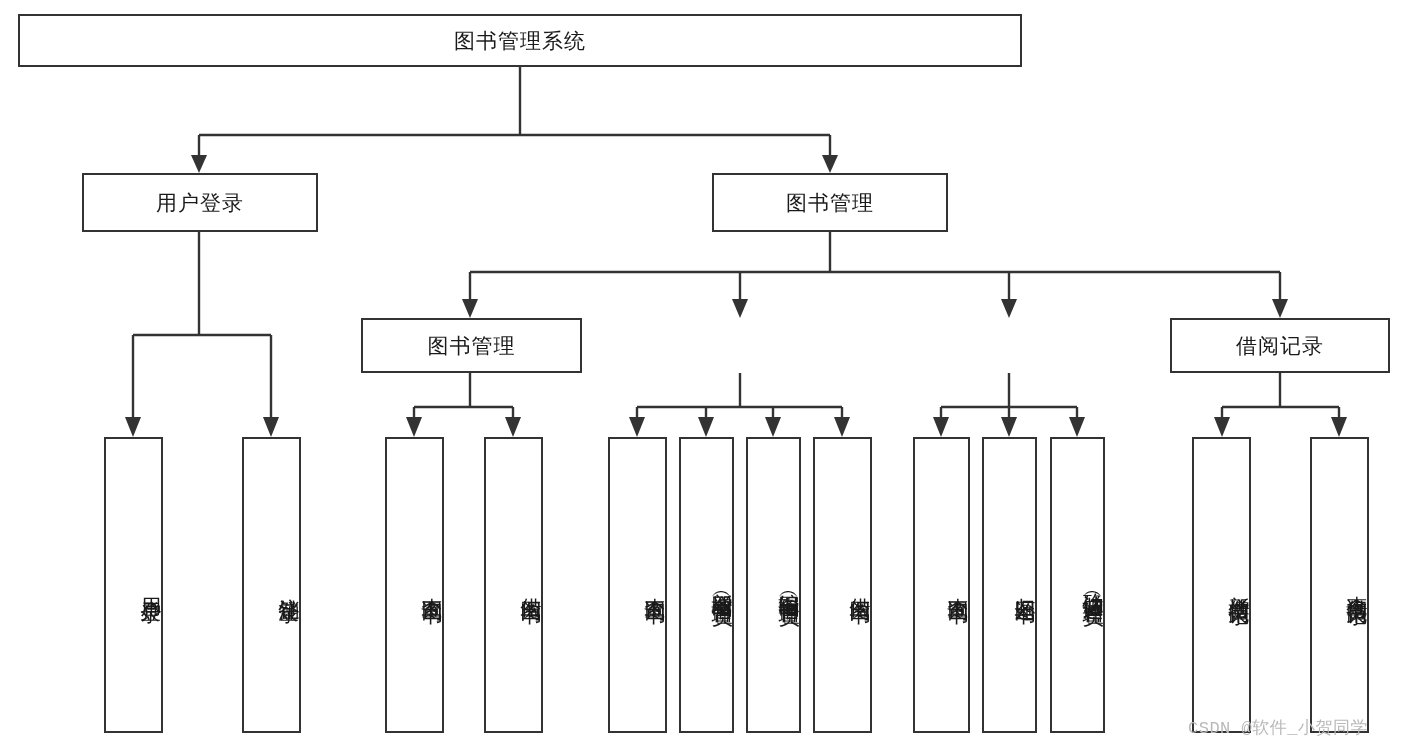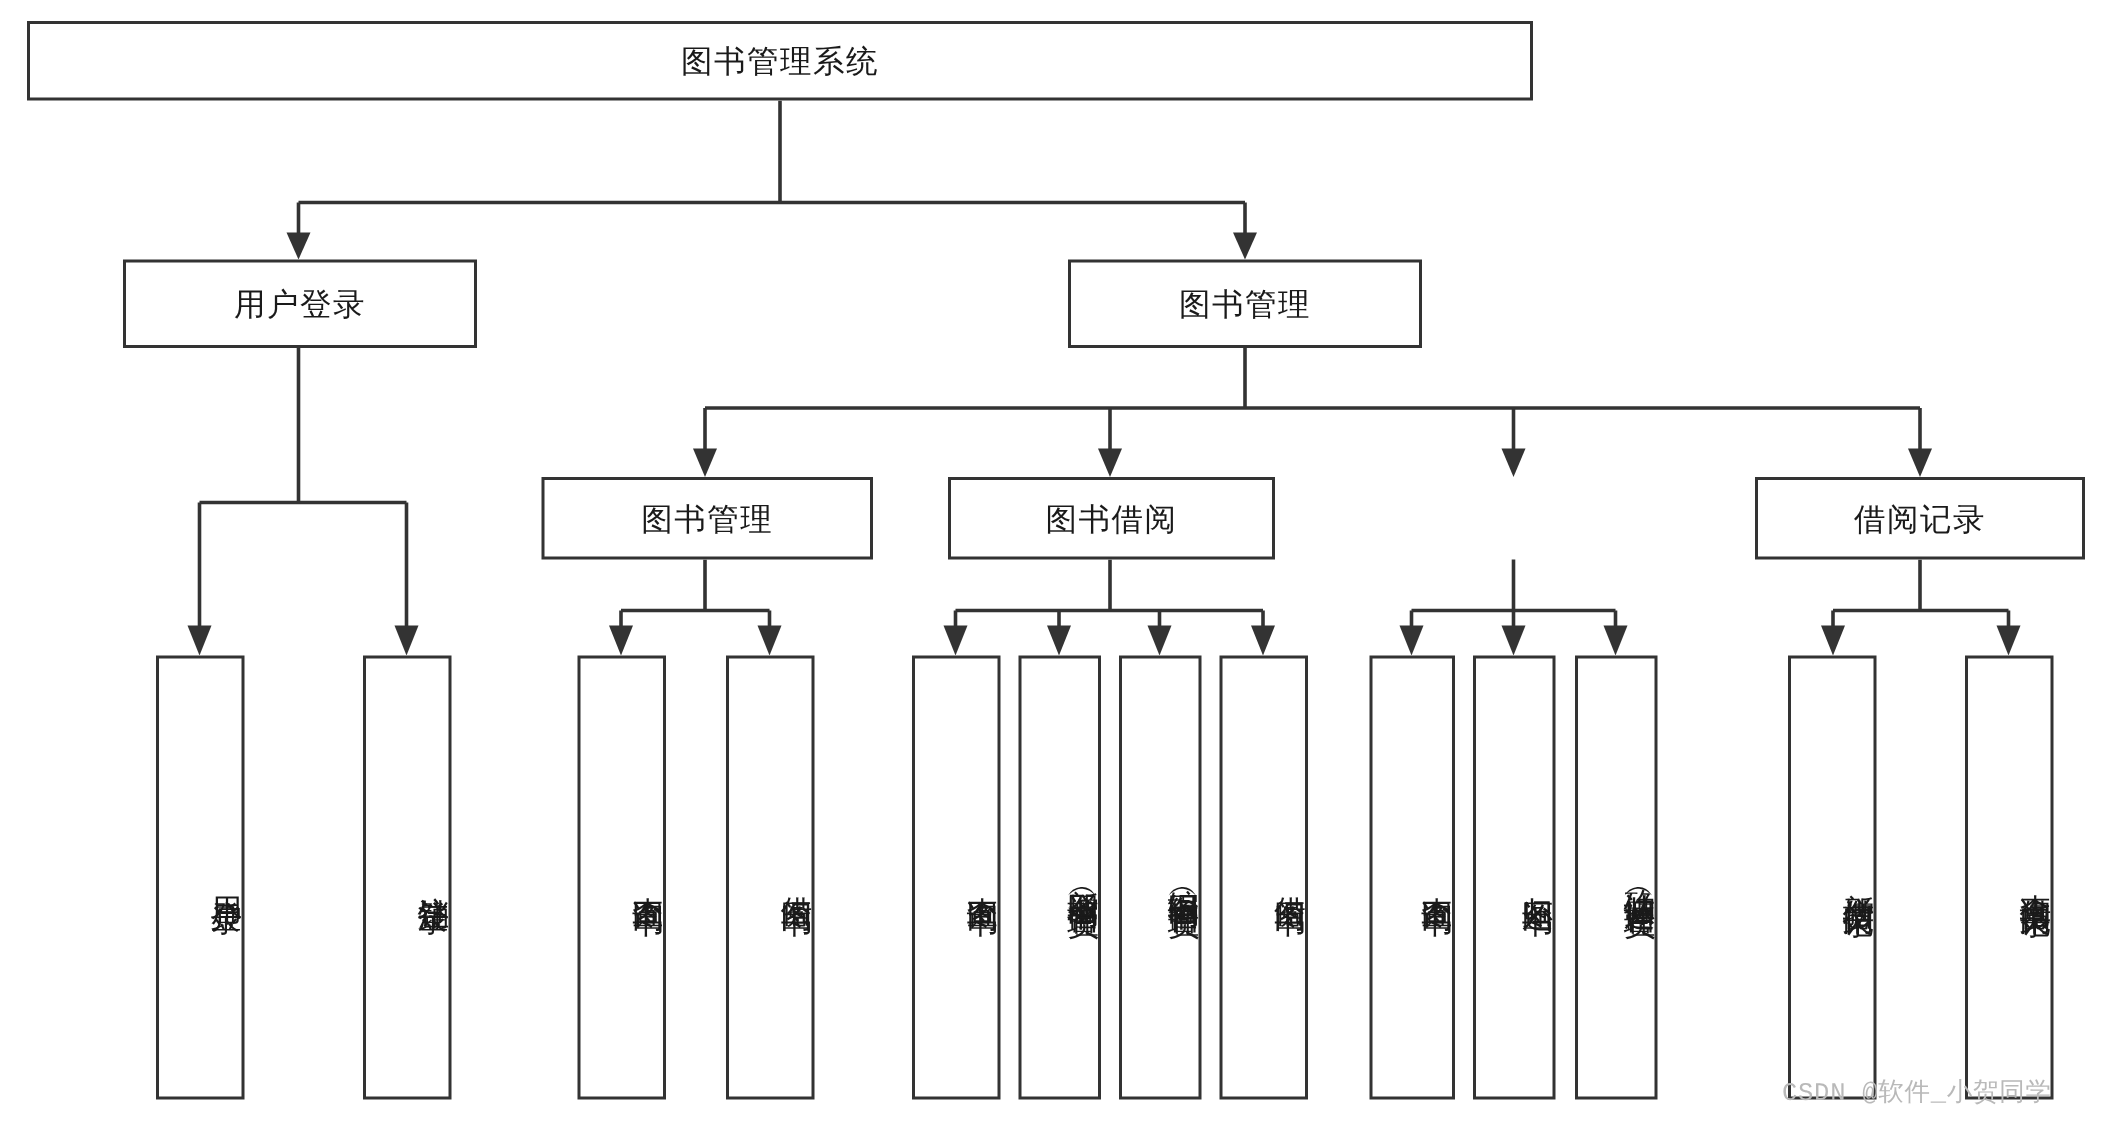--- a/index.html
+++ b/index.html
@@ -155,23 +155,20 @@
   <div class="node horiz" style="left:82px; top:173px; width:236px; height:59px;">
     <span>用户登录</span>
   </div>
   <div class="node horiz" style="left:712px; top:173px; width:236px; height:59px;text-align:right;">
     <span>图书管理</span>
   </div>
 
   <div class="node horiz" style="left:361px; top:318px; width:221px; height:55px;">
     <span>图书管理</span>
   </div>
-  <div class="node horiz" style="left:632px; top:318px; width:218px; height:55px;">
-    <span>图书借阅</span>
-  </div>
   <div class="node horiz" style="left:1170px; top:318px; width:220px; height:55px;">
     <span>借阅记录</span>
   </div>
 
   <div class="node vert" style="left:104px; top:437px; width:59px; height:296px;">
     <span class="vtext">用户登录</span>
   </div>
   <div class="node vert" style="left:242px; top:437px; width:59px; height:296px;">
     <span class="vtext">注销登录</span>
   </div>

